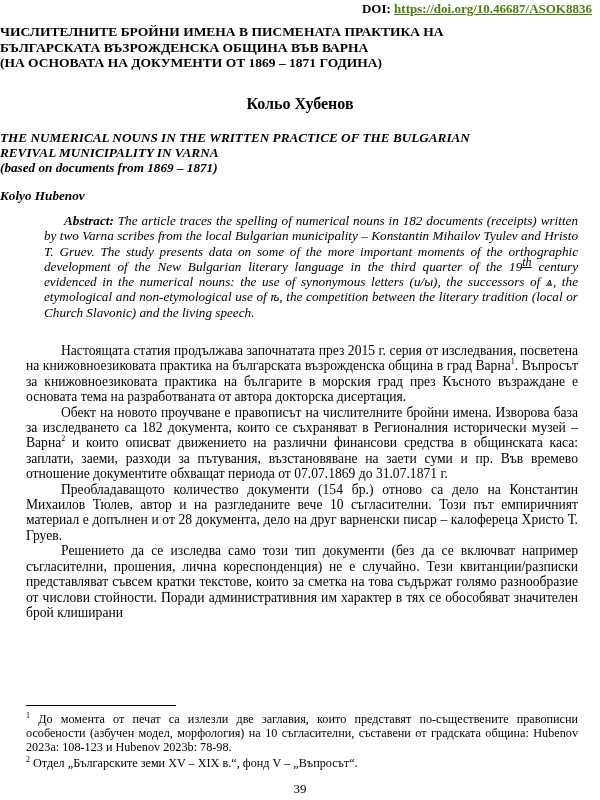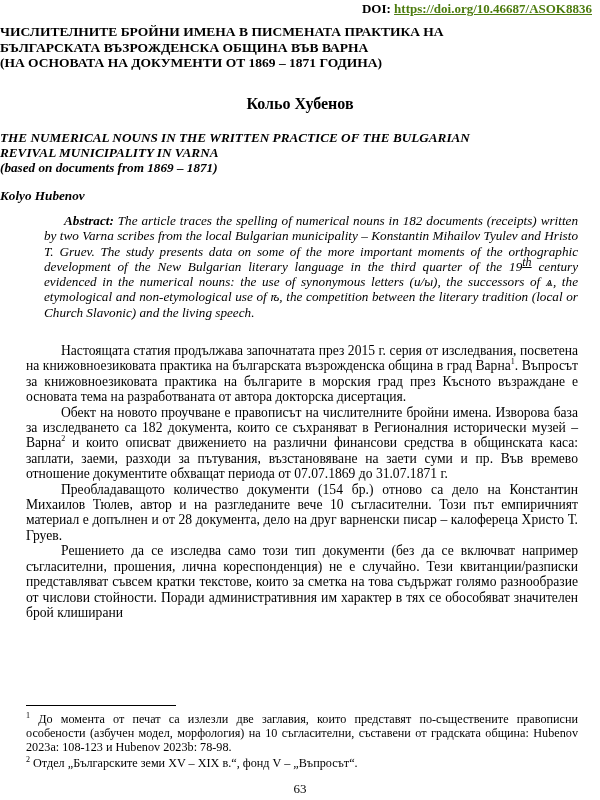--- a/index.html
+++ b/index.html
@@ -92,13 +92,13 @@
   <p>Решението да се изследва само този тип документи (без да се включват например съгласителни, прошения, лична кореспонденция) не е случайно. Тези квитанции/разписки представляват съвсем кратки текстове, които за сметка на това съдържат голямо разнообразие от числови стойности. Поради административния им характер в тях се обособяват значителен брой клиширани</p>
 </div>
 
 <div class="fn-rule"></div>
 
 <div class="footnotes">
   <p><sup>1</sup><span> До момента от печат са излезли две заглавия, които представят по-съществените правописни особености (азбучен модел, морфология) на 10 съгласителни, съставени от градската община: Hubenov 2023a: 108-123 и Hubenov 2023b: 78-98.</span></p>
   <p><sup>2</sup><span> Отдел „Българските земи XV – XIX в.“, фонд V – „Въпросът“.</span></p>
 </div>
 
-<div class="page-num">63</div>
+<div class="page-num">39</div>
 
 </body></html>

